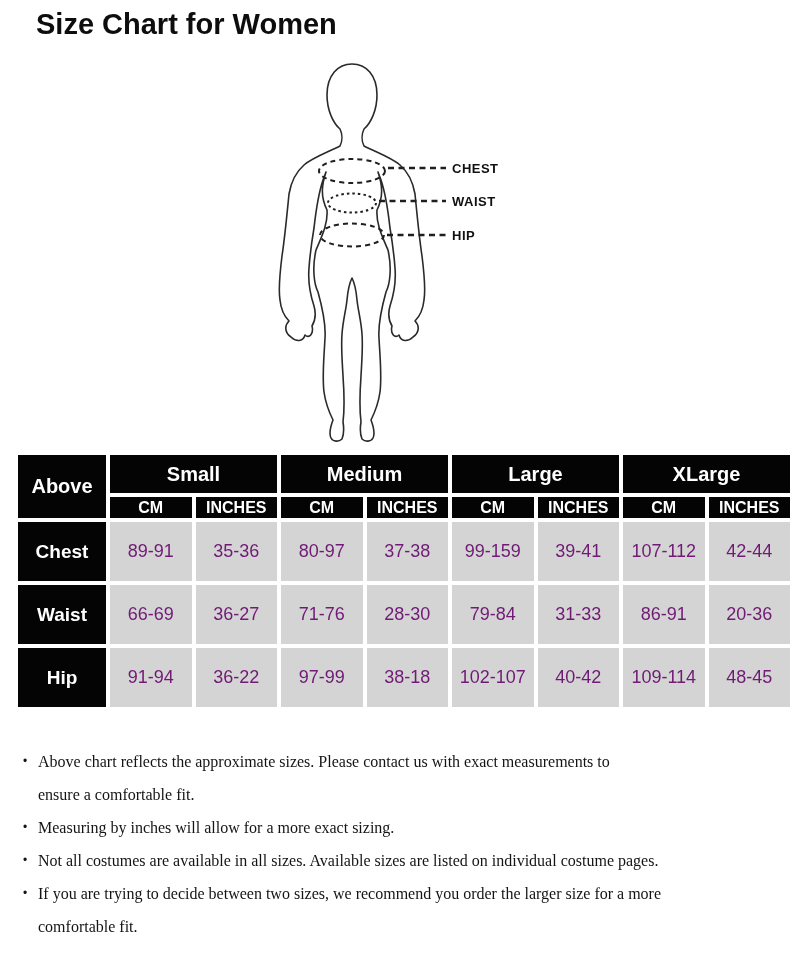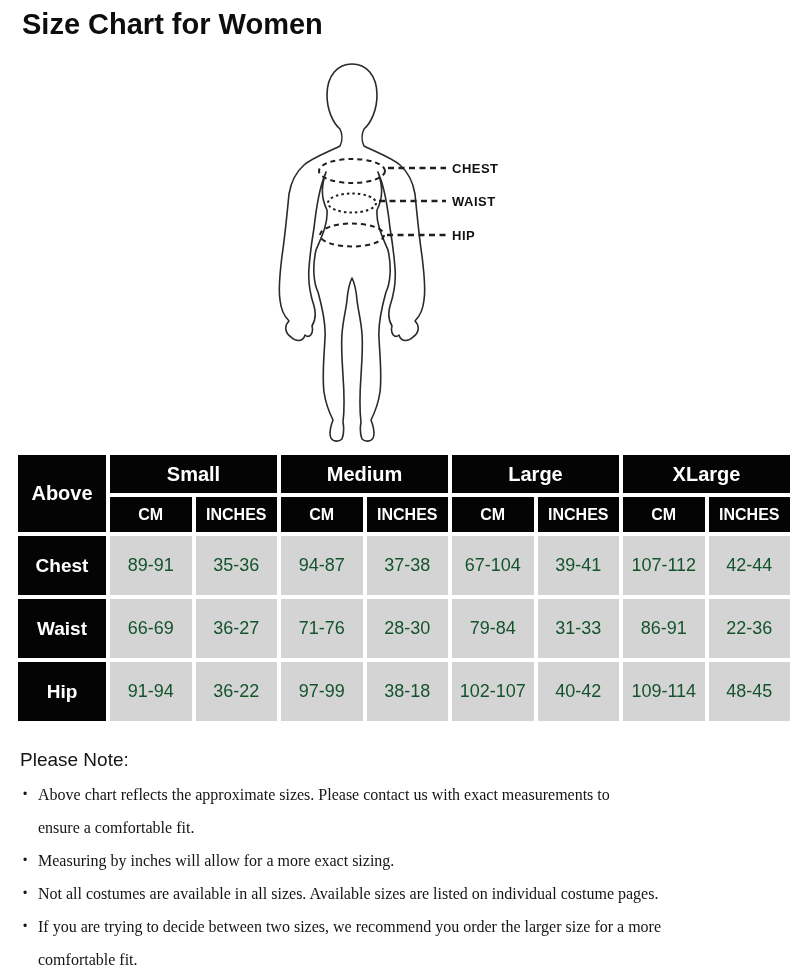--- a/index.html
+++ b/index.html
@@ -1,43 +1,43 @@
 <!DOCTYPE html>
 <html><head>
 <meta charset="utf-8">
 <style>
   html,body{margin:0;padding:0;}
   body{
     width:808px;height:965px;background:#ffffff;position:relative;overflow:hidden;
     font-family:"Liberation Sans",sans-serif;color:#1a1a1a;
   }
   .page-title{
-    position:absolute;left:22px;top:8px;margin:0;
+    position:absolute;left:36px;top:8px;margin:0;
     font-size:29px;font-weight:700;color:#0d0d0d;letter-spacing:0;
   }
   .figure-wrap{position:absolute;left:230px;top:58px;width:350px;height:392px;}
   .figure-wrap svg{display:block;}
   .body-outline{fill:#ffffff;stroke:#2a2a2a;stroke-width:1.6;stroke-linejoin:round;}
   .measure-ellipse{fill:none;stroke:#1f1f1f;stroke-width:2;}
   .dash-e{stroke-dasharray:5 4;}
   .dot-e{stroke-dasharray:2.5 3;}
   .leader{stroke:#1f1f1f;stroke-width:2.6;stroke-dasharray:6 4.5;fill:none;}
   .measure-label{font-family:"Liberation Sans",sans-serif;font-size:13px;font-weight:700;fill:#111;letter-spacing:.5px;}
 
   table.size-table{
     position:absolute;left:14px;top:451px;width:780px;
     border-collapse:separate;border-spacing:4px;table-layout:fixed;
   }
   .size-table th,.size-table td{text-align:center;vertical-align:middle;padding:0;}
   .size-table thead th{background:#040404;color:#fff;}
   .size-table th.group{height:38px;font-size:20px;font-weight:700;}
-  .size-table th.unit{height:35px;font-size:16px;font-weight:700;}
+  .size-table th.unit{height:21px;font-size:16px;font-weight:700;}
   .size-table th.corner{font-size:20px;font-weight:700;}
   .size-table tbody th{background:#040404;color:#fff;font-size:19px;font-weight:700;height:59px;}
-  .size-table tbody td{background:#d4d4d4;color:#14532d;font-size:18px;height:59px;}
+  .size-table tbody td{background:#d4d4d4;color:#701a75;font-size:18px;height:59px;}
 
   .notes{position:absolute;left:16px;top:745px;width:786px;}
   .notes-heading{font-size:19px;line-height:30px;margin:0 0 3px 4px;font-weight:400;color:#141414;}
   .notes ul{list-style:none;margin:0;padding:0;}
   .notes li{display:flex;font-size:16px;line-height:33px;color:#141414;}
   .bullet{flex:none;width:15px;padding-left:7px;font-size:12px;}
   .note-text{flex:1;white-space:pre-line;font-family:Liberation Serif, serif;}
 </style>
 </head>
 <body>
@@ -147,54 +147,53 @@
       <th class="unit">INCHES</th>
       <th class="unit">CM</th>
       <th class="unit">INCHES</th>
     </tr>
   </thead>
   <tbody>
     <tr>
       <th>Chest</th>
       <td>89-91</td>
       <td>35-36</td>
-      <td>94-87</td>
+      <td>80-97</td>
       <td>37-38</td>
-      <td>67-104</td>
+      <td>99-159</td>
       <td>39-41</td>
       <td>107-112</td>
       <td>42-44</td>
     </tr>
     <tr>
       <th>Waist</th>
       <td>66-69</td>
       <td>36-27</td>
       <td>71-76</td>
       <td>28-30</td>
       <td>79-84</td>
       <td>31-33</td>
       <td>86-91</td>
-      <td>22-36</td>
+      <td>20-36</td>
     </tr>
     <tr>
       <th>Hip</th>
       <td>91-94</td>
       <td>36-22</td>
       <td>97-99</td>
       <td>38-18</td>
       <td>102-107</td>
       <td>40-42</td>
       <td>109-114</td>
       <td>48-45</td>
     </tr>
   </tbody>
 </table>
 
 <div class="notes">
-  <p class="notes-heading">Please Note:</p>
   <ul>
     <li>
       <span class="bullet">•</span>
       <span class="note-text">Above chart reflects the approximate sizes. Please contact us with exact measurements to
 ensure a comfortable fit.</span>
     </li>
     <li>
       <span class="bullet">•</span>
       <span class="note-text">Measuring by inches will allow for a more exact sizing.</span>
     </li>

